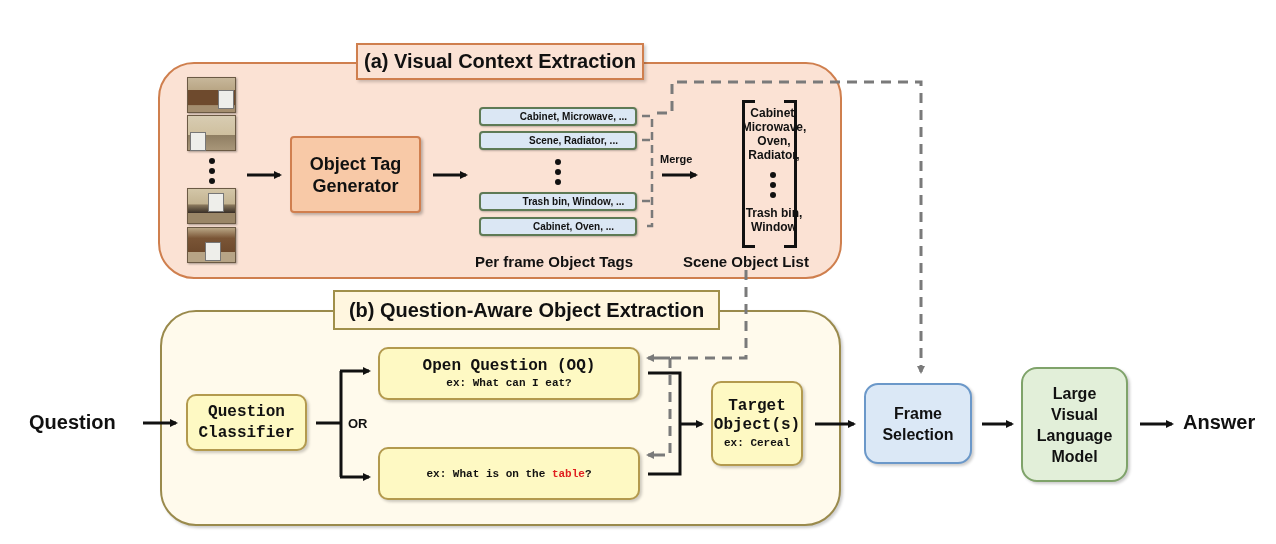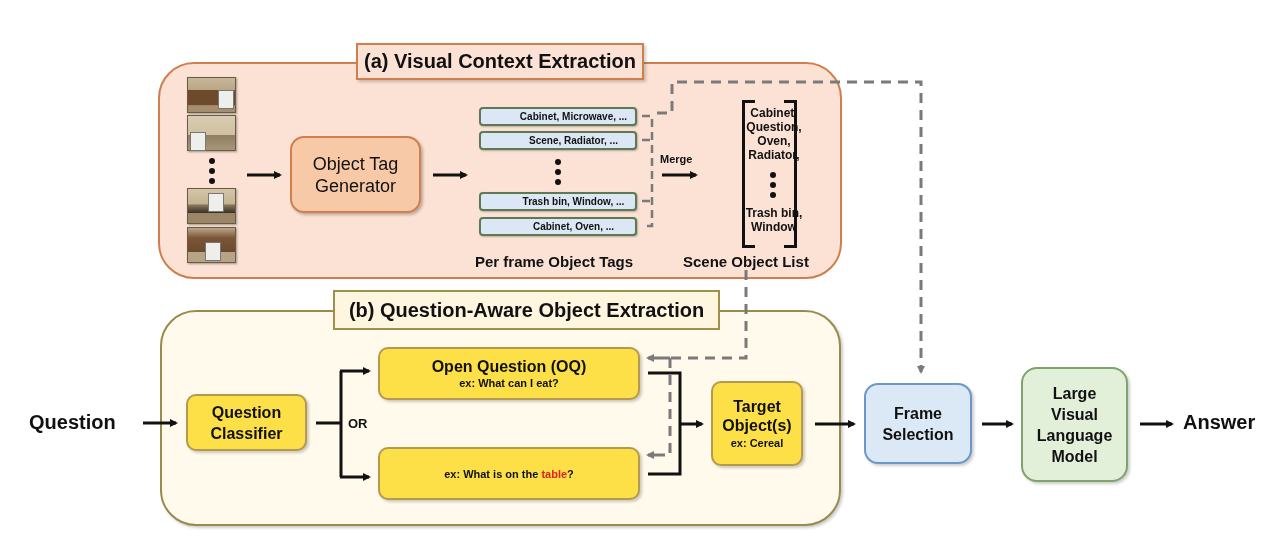--- a/index.html
+++ b/index.html
@@ -10,28 +10,28 @@
   .panel-b{left:160px;top:310px;width:681px;height:216px;background:#fffaec;border:2px solid #9a8a4c;border-radius:36px;box-shadow:2px 2px 3px rgba(0,0,0,0.2);}
   .title-a{left:356px;top:43px;width:288px;height:37px;background:#fbe2d4;border:2px solid #cf7f4e;font-weight:bold;font-size:20px;box-shadow:2px 2px 3px rgba(0,0,0,0.2);}
   .title-b{left:333px;top:290px;width:387px;height:40px;background:#fff6df;border:2px solid #a08f4a;font-weight:bold;font-size:20px;}
   .frame{width:49px;height:36px;border:1px solid #6b5a44;box-shadow:1px 1px 2px rgba(0,0,0,0.35);}
   .frame.f1{background:linear-gradient(180deg,#c7b79a 0%,#b9a685 35%,#6e4a2d 36%,#6e4a2d 80%,#a48e6f 81%);}
   .frame.f2{background:linear-gradient(180deg,#d8ccb2 0%,#cfc09f 55%,#8f7e62 56%,#a89679 100%);}
   .frame.f3{background:linear-gradient(180deg,#d3c6a8 0%,#c3b391 45%,#8d7b5f 46%,#3a3027 70%,#9a8667 71%);}
   .frame.f4{background:linear-gradient(180deg,#b9a685 0%,#7a5536 30%,#6e4a2d 70%,#b7a486 71%);}
   .frame .oven{position:absolute;width:14px;height:17px;background:#eeeeea;border:1px solid #777;}
   .dot{width:6px;height:6px;border-radius:50%;background:#111;}
-  .otg{left:290px;top:136px;width:131px;height:77px;background:#f8c9a7;border:2px solid #d07f4f;border-radius:14px;font-weight:normal;font-size:18px;line-height:22px;box-shadow:2px 2px 3px rgba(0,0,0,0.25);}
+  .otg{left:290px;top:136px;width:131px;height:77px;background:#f8c9a7;border:2px solid #d07f4f;border-radius:4px;font-weight:bold;font-size:18px;line-height:22px;box-shadow:2px 2px 3px rgba(0,0,0,0.25);}
   .tag{left:479px;width:158px;height:19px;background:#dbe7f4;border:2px solid #5e7a55;border-radius:4px;font-weight:bold;font-size:10px;box-shadow:1px 1px 2px rgba(0,0,0,0.25);padding-left:31px;}
   .caption{font-weight:bold;font-size:15px;white-space:nowrap;}
   .bracket{position:absolute;top:100px;width:10px;height:142px;border:3px solid #111;}
   .bracket.l{left:742px;border-right:none;}
   .bracket.r{left:784px;border-left:none;}
   .scene-item{font-weight:bold;font-size:12px;line-height:14px;}
-  .yellow-box{background:#fde047;border:2px solid #b39a4e;border-radius:10px;box-shadow:2px 2px 3px rgba(0,0,0,0.2);}
+  .yellow-box{background:#fef9c3;border:2px solid #b39a4e;border-radius:10px;box-shadow:2px 2px 3px rgba(0,0,0,0.2);font-family:Liberation Mono, monospace;}
   .qc{left:186px;top:394px;width:121px;height:57px;font-weight:bold;font-size:16px;line-height:21px;}
   .oq{left:378px;top:347px;width:262px;height:53px;}
   .obq{left:378px;top:447px;width:262px;height:53px;}
   .q-title{font-weight:bold;font-size:16px;line-height:19px;}
   .q-ex{font-weight:bold;font-size:11px;line-height:14px;}
   .red{color:#e02020;}
   .target{left:711px;top:381px;width:92px;height:85px;}
   .t-title{font-weight:bold;font-size:16px;line-height:19px;}
   .t-ex{font-weight:bold;font-size:11px;line-height:16px;}
   .fs{left:864px;top:383px;width:108px;height:81px;background:#dbe8f6;border:2px solid #6b98c9;border-radius:14px;font-weight:bold;font-size:16px;line-height:21px;box-shadow:2px 2px 3px rgba(0,0,0,0.2);}
@@ -123,21 +123,21 @@
 <div class="abs tag center" style="top:192px;">Trash bin, Window, ...</div>
 <div class="abs tag center" style="top:217px;">Cabinet, Oven, ...</div>
 <div class="abs caption" style="left:475px;top:253px;">Per frame Object Tags</div>
 
 <div class="abs merge" style="left:660px;top:153px;">Merge</div>
 
 <div class="bracket l"></div>
 <div class="bracket r"></div>
 <div class="abs center" style="left:738px;top:106px;width:72px;">
   <span class="scene-item">Cabinet,</span>
-  <span class="scene-item">Question,</span>
+  <span class="scene-item">Microwave,</span>
   <span class="scene-item">Oven,</span>
   <span class="scene-item">Radiator,</span>
 </div>
 <div class="abs dot" style="left:770px;top:172px;"></div>
 <div class="abs dot" style="left:770px;top:182px;"></div>
 <div class="abs dot" style="left:770px;top:192px;"></div>
 <div class="abs center" style="left:738px;top:206px;width:72px;">
   <span class="scene-item">Trash bin,</span>
   <span class="scene-item">Window</span>
 </div>

